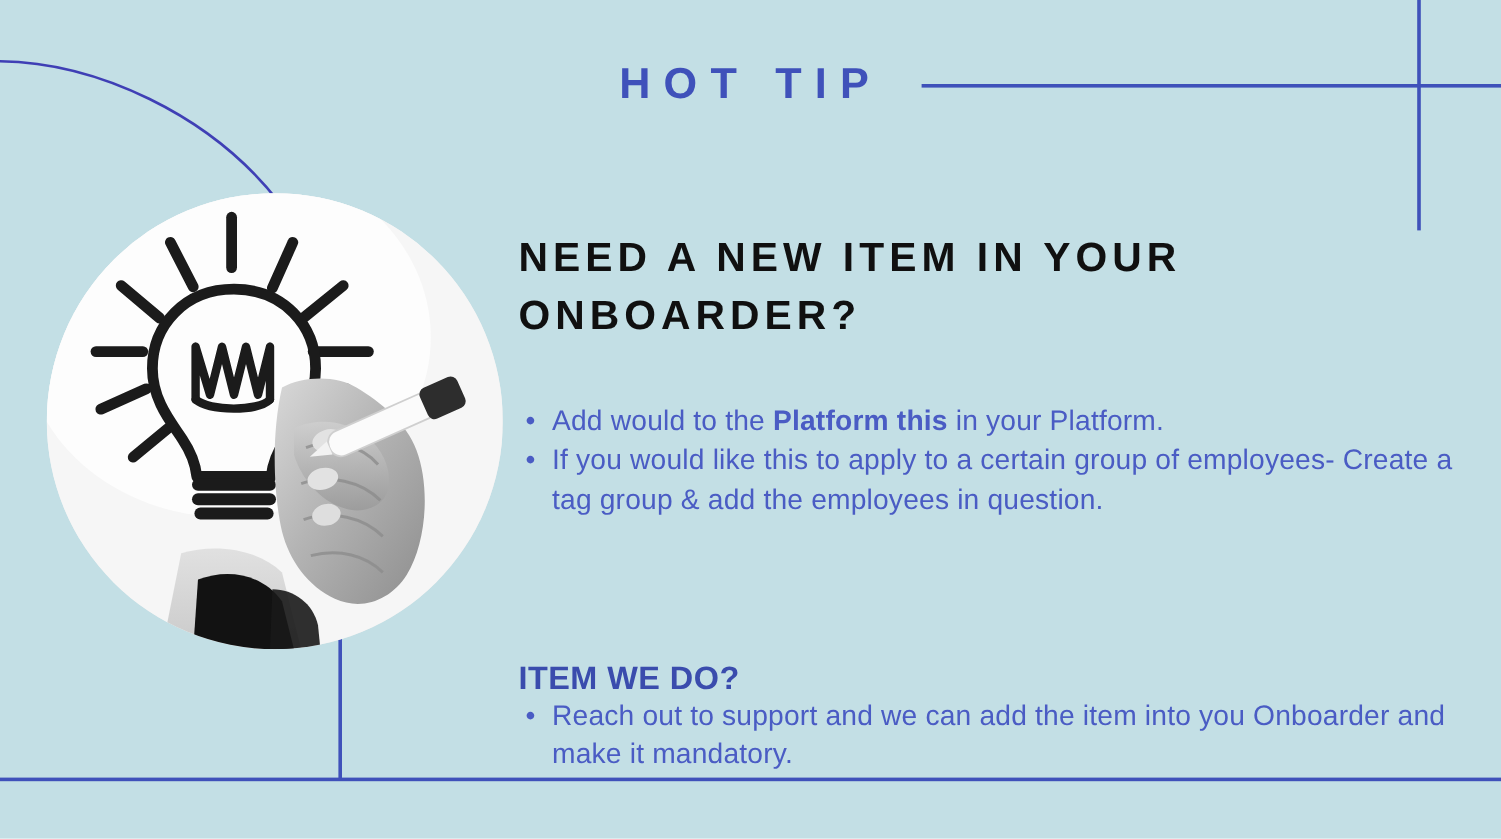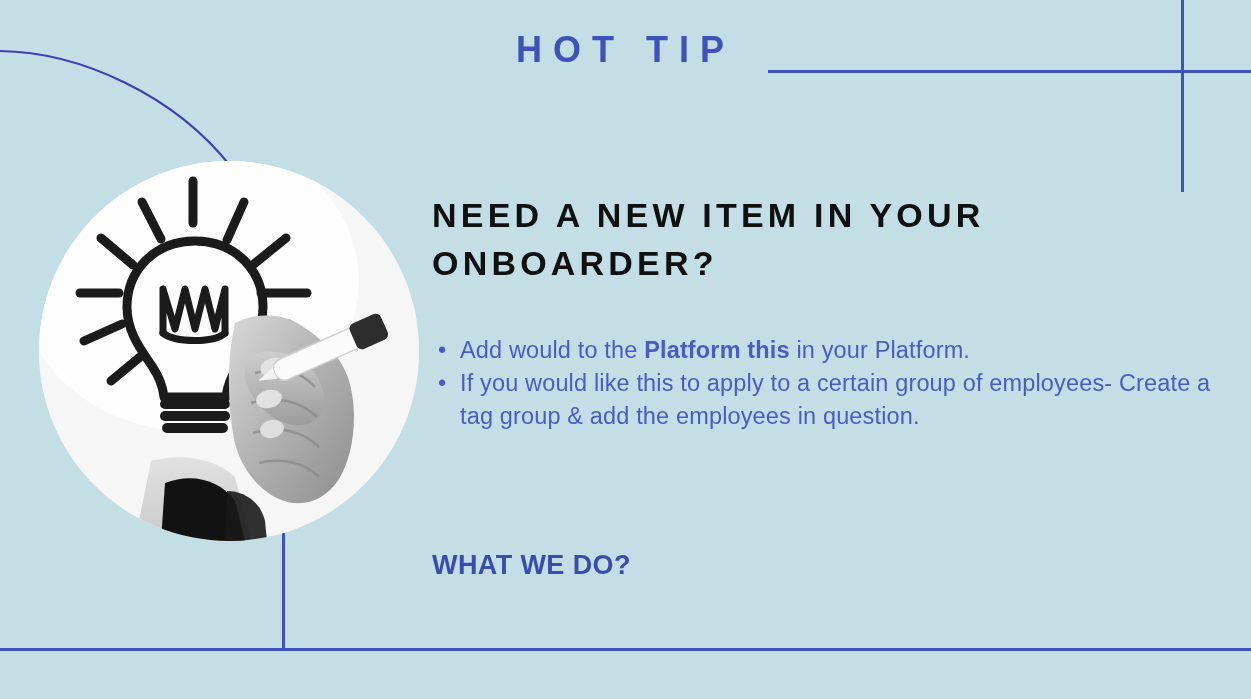--- a/index.html
+++ b/index.html
@@ -65,21 +65,21 @@
     border-radius: 50%;
     overflow: hidden;
     background: radial-gradient(circle at 38% 30%, #fefefe 0%, #f7f7f7 42%, #ececec 72%, #e2e2e2 100%);
   }
   #photo-circle svg { display: block; width: 100%; height: 100%; }
 
   
   #hot-tip-title {
     position: absolute;
     left: 516px;
-    top: 32px;
+    top: 52px;
     font-size: 36px;
     font-weight: 700;
     letter-spacing: 11px;
     color: #3f51ba;
     line-height: 1;
     white-space: nowrap;
   }
 
   
   #main-heading {
@@ -243,15 +243,18 @@
 
   <div id="hot-tip-title">HOT TIP</div>
 
   <h1 id="main-heading">NEED A NEW ITEM IN YOUR ONBOARDER?</h1>
 
   <ul class="bullet-list" id="list-what-can-i-do">
       <li><span>Add would to the </span><b>Platform this</b><span> in your Platform.</span></li>
       <li><span>If you would like this to apply to a certain group of employees- Create a tag group &amp; add the employees in question.</span></li>
     </ul>
 
-  <h2 class="section-heading" id="heading-what-we-do">WHAT WE DO?</h2>
+  <h2 class="section-heading" id="heading-what-we-do">ITEM WE DO?</h2>
+  <ul class="bullet-list" id="list-what-we-do">
+      <li><span>Reach out to support and we can add the item into you Onboarder and make it mandatory.</span></li>
+    </ul>
 
 </div>
 
 </body></html>

